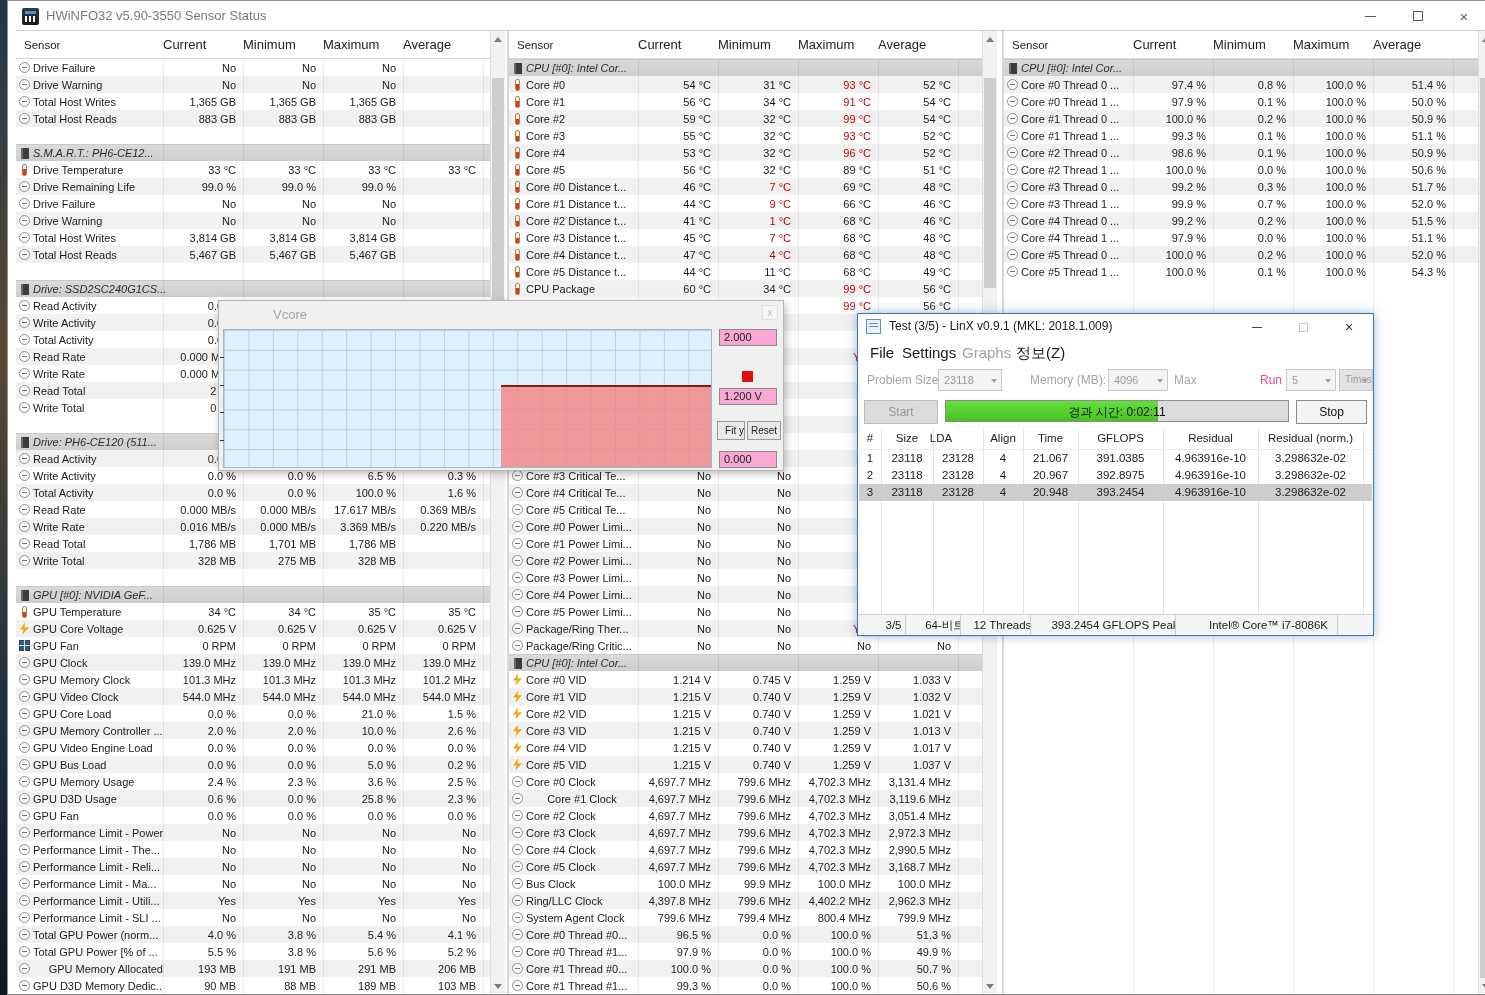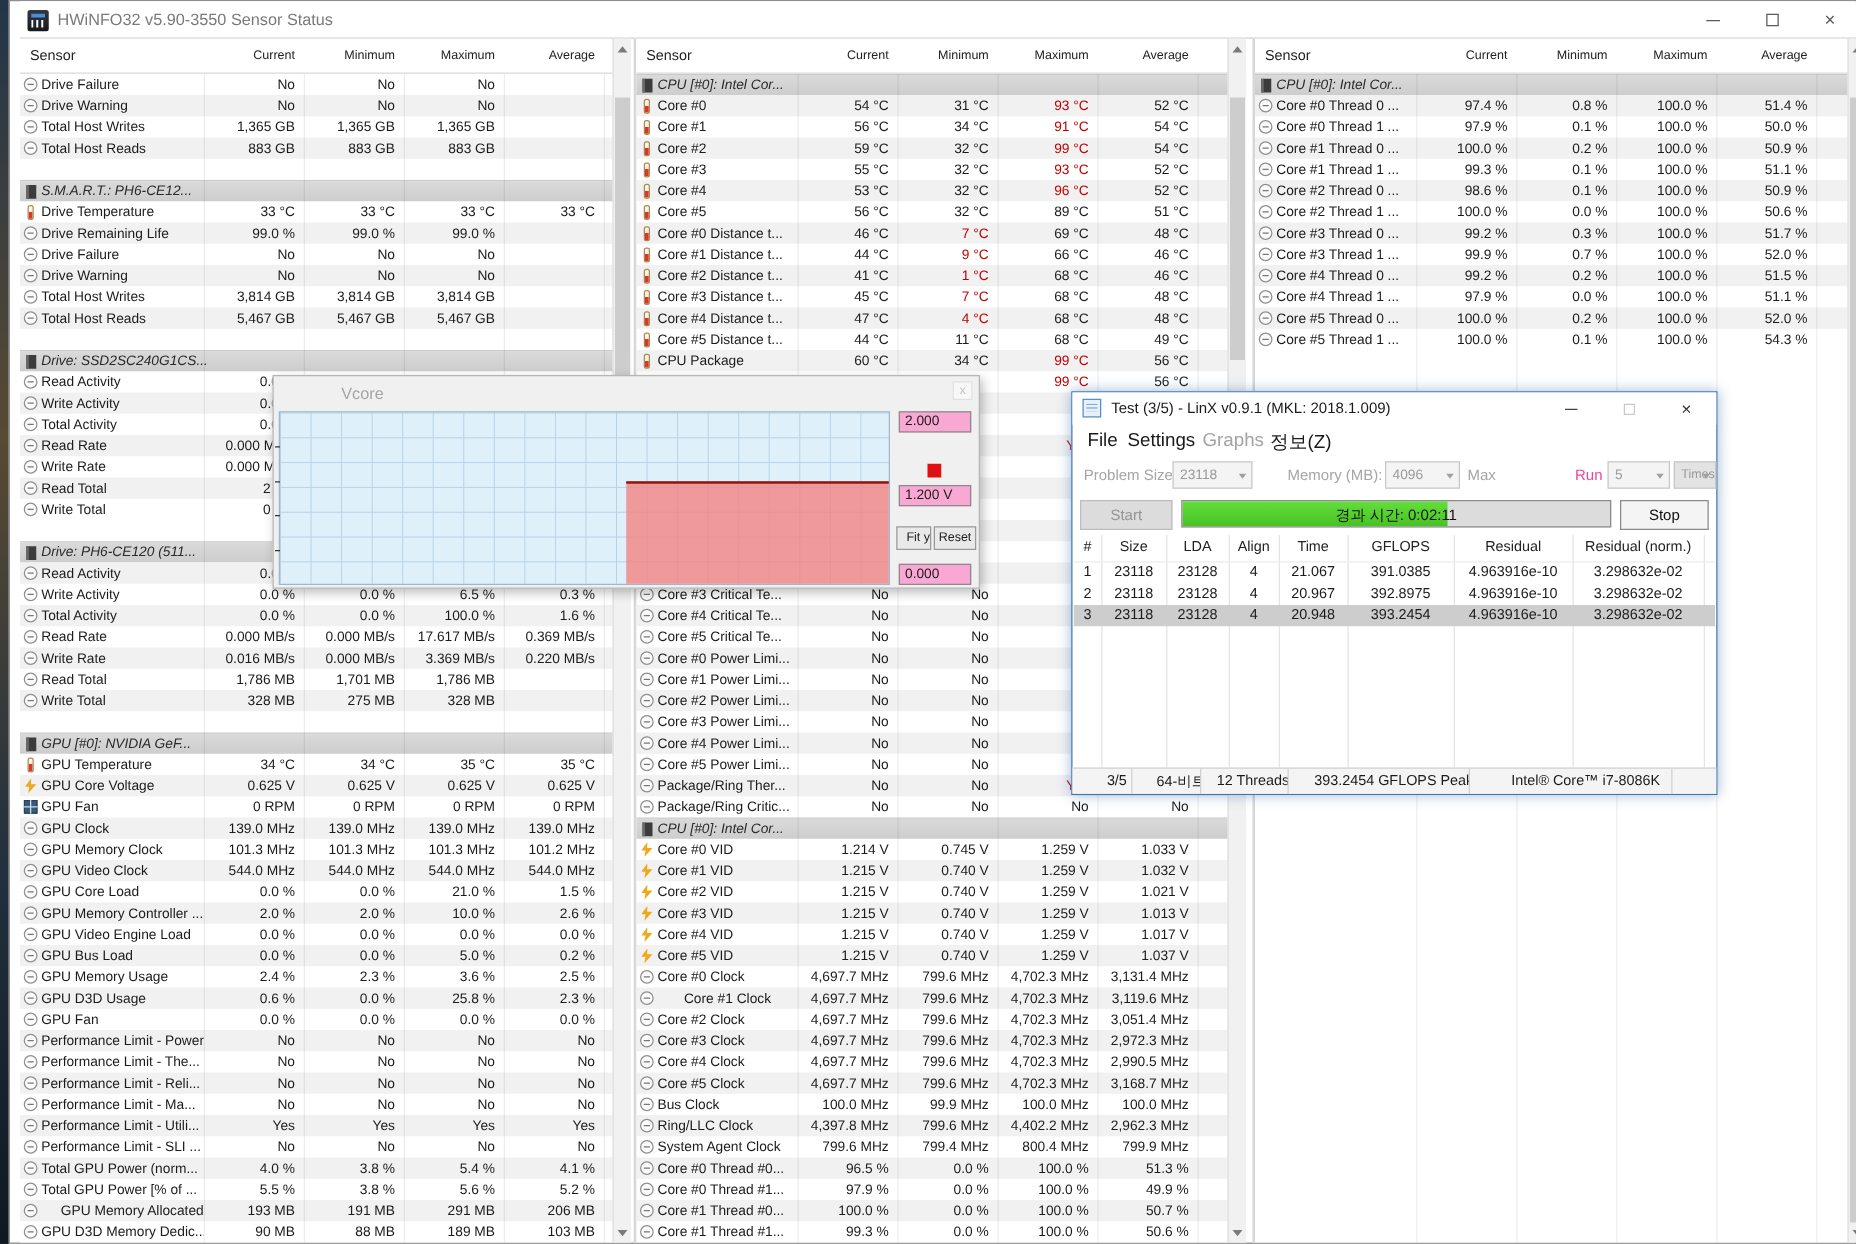--- a/index.html
+++ b/index.html
@@ -21,21 +21,21 @@
   .wbtn { position:absolute; top:0; width:46px; height:30px; display:flex; align-items:center; justify-content:center; }
   #btn-min { right:100px; } #btn-max { right:52px; } #btn-close { right:6px; }
   .glyph-min { width:11px; height:1px; background:#5a5a5a; display:block; }
   .glyph-max { width:10px; height:10px; border:1px solid #5a5a5a; display:block; }
   .glyph-close { font-size:15px; color:#5a5a5a; line-height:1; }
   
   .panel { position:absolute; top:30px; bottom:0; background:#fff; overflow:hidden; }
   .panel.bdr { border-left:2px solid #d7d7d7; }
   .phead { position:relative; height:28px; border-bottom:1px solid #d9d9d9; background:#fff; z-index:3; display:flex; align-items:center; }
   .sensor-h { padding-left:8px; font-size:11.5px; color:#222; }
-  .col-h { width:80px; text-align:right; padding-right:7px; font-size:10px; color:#222; flex:none; }
+  .col-h { width:80px; padding-right:7px; font-size:13px; color:#222; flex:none; }
   .pbody { position:relative; z-index:1; }
   .trow { height:17px; display:flex; align-items:center; position:relative; }
   .trow.alt { background:#f1f1f1; }
   .trow.section { background:linear-gradient(180deg,#dadada,#cdcdcd); border-top:1px solid #c9c9c9; }
   .ticon { width:17px; flex:none; display:flex; align-items:center; justify-content:center; }
   .tlabel { flex:none; font-size:11px; color:#1b1b1b; white-space:nowrap; overflow:hidden; }
   .slabel { font-size:11px; color:#2a2a2a; font-style:italic; white-space:nowrap; overflow:hidden; }
   .tval { width:80px; flex:none; text-align:right; padding-right:7px; font-size:11px; color:#1b1b1b; white-space:nowrap; }
   .tval.red { color:#c00000; }
   .vline { position:absolute; top:0; bottom:0; width:1px; background:rgba(0,0,0,0.07); z-index:2; }
@@ -1420,21 +1420,21 @@
       <div class="lx-colline" style="left: 74px;"></div>
       <div class="lx-colline" style="left: 124px;"></div>
       <div class="lx-colline" style="left: 164px;"></div>
       <div class="lx-colline" style="left: 219px;"></div>
       <div class="lx-colline" style="left: 304px;"></div>
       <div class="lx-colline" style="left: 399px;"></div>
       <div class="lx-colline" style="left: 504px;"></div>
       <div id="lx-thead">
         <span class="lx-th" style="left: -49px; width: 120px; top: 4px;">#</span>
         <span class="lx-th" style="left: -12px; width: 120px; top: 4px;">Size</span>
-        <span class="lx-th" style="left: 39px; width: 120px; top: 4px;">LDA</span>
+        <span class="lx-th" style="left: 22px; width: 120px; top: 4px;">LDA</span>
         <span class="lx-th" style="left: 84px; width: 120px; top: 4px;">Align</span>
         <span class="lx-th" style="left: 131.5px; width: 120px; top: 4px;">Time</span>
         <span class="lx-th" style="left: 201.5px; width: 120px; top: 4px;">GFLOPS</span>
         <span class="lx-th" style="left: 291.5px; width: 120px; top: 4px;">Residual</span>
         <span class="lx-th" style="left: 391.5px; width: 120px; top: 4px;">Residual (norm.)</span>
       </div>
       <div class="lx-trow" style="top: 22px;">
         <span class="lx-td" style="left: -49px; width: 120px; top: 2px;">1</span>
         <span class="lx-td" style="left: -12px; width: 120px; top: 2px;">23118</span>
         <span class="lx-td" style="left: 39px; width: 120px; top: 2px;">23128</span>

